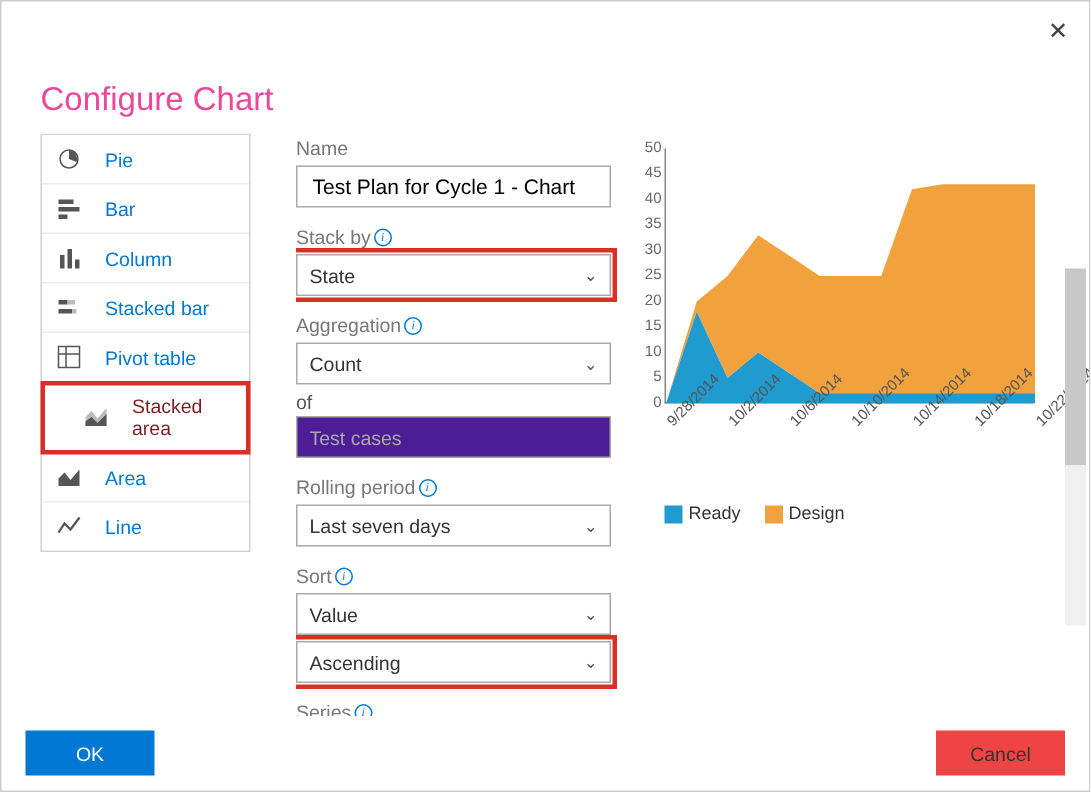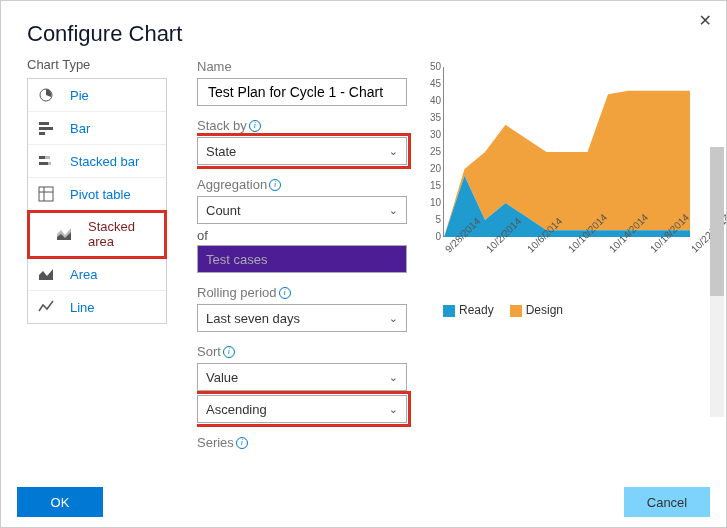--- a/index.html
+++ b/index.html
@@ -2,21 +2,21 @@
 <html><head>
 <meta charset="utf-8">
 <style>
   * { box-sizing: border-box; font-family: "Segoe UI", Arial, sans-serif; }
   html, body { margin: 0; padding: 0; }
   .dialog {
     width: 727px; height: 528px; border: 1px solid #ccc; background: #fff;
     position: relative; display: flex; flex-direction: column;
   }
   .close-x { position: absolute; top: 10px; right: 14px; font-size: 16px; color: #444; cursor: pointer; }
-  .title { font-size: 22px; font-weight: 300; color: #0f172a; padding: 20px 26px 10px 26px; }
+  .title { font-size: 22px; font-weight: 300; color: #ec4899; padding: 20px 26px 10px 26px; margin-top: 32px; }
   .body { flex: 1; display: flex; padding: 0 0 0 26px; overflow: hidden; }
   .left { width: 140px; flex-shrink: 0; }
   .left-label { font-size: 13px; color: #555; margin-bottom: 6px; }
   .type-list { border: 1px solid #d0d0d0; }
   .type-item {
     display: flex; align-items: center; gap: 16px; padding: 8px 10px;
     font-size: 13px; color: #0078d4; cursor: pointer; border-bottom: 1px solid #eee;
   }
   .type-item:last-child { border-bottom: none; }
   .type-item.selected { color: #7f1d1d; padding-left: 28px; }
@@ -47,49 +47,56 @@
   .plot { position: absolute; left: 22px; top: 0; width: 246px; height: 170px; border-left: 1px solid #888; border-bottom: 1px solid #888; }
   .x-labels { position: absolute; left: 22px; top: 172px; width: 246px; height: 50px; }
   .x-tick { position: absolute; transform: rotate(-45deg); transform-origin: top left; font-size: 10px; color: #555; white-space: nowrap; }
   .legend { position: absolute; left: 22px; top: 236px; display: flex; gap: 16px; font-size: 12px; color: #333; align-items: center; }
   .sw { width: 12px; height: 12px; display: inline-block; margin-right: 4px; vertical-align: middle; }
   .scroll-right { position: absolute; right: 2px; top: 90px; bottom: 60px; width: 14px; background: #f0f0f0; }
   .scroll-thumb { position: absolute; top: 0; width: 100%; height: 55%; background: #c8c8c8; }
   .footer { display: flex; justify-content: space-between; gap: 10px; padding: 10px 16px; }
   .btn { width: 86px; height: 30px; display: flex; align-items: center; justify-content: center; font-size: 13px; cursor: pointer; }
   .btn-primary { background: #0078d4; color: #fff; }
-  .btn-secondary { background: #7dd3fc; color: #333; }
+  .btn-secondary { background: #ef4444; color: #333; }
   .spacer { height: 10px; }
 </style>
 </head>
 <body>
 
 <div class="dialog">
   <div class="close-x">✕</div>
   <div class="title">Configure Chart</div>
 
   <div class="body">
 
     <div class="left">
-      <div class="left-label">Chart Type</div>
       <div class="type-list">
         <div class="type-item">
           <svg class="type-icon" viewBox="0 0 16 16">
               <circle cx="8" cy="8" r="6" fill="none" stroke="currentColor"></circle>
               <path d="M8 8 L8 2 A6 6 0 0 1 13 10 Z" fill="currentColor"></path>
             </svg>
           <span>Pie</span>
         </div>
         <div class="type-item">
           <svg class="type-icon" viewBox="0 0 16 16">
               <rect x="1" y="2" width="10" height="3" fill="currentColor"></rect>
               <rect x="1" y="7" width="14" height="3" fill="currentColor"></rect>
               <rect x="1" y="12" width="6" height="3" fill="currentColor"></rect>
             </svg>
           <span>Bar</span>
+        </div>
+        <div class="type-item">
+          <svg class="type-icon" viewBox="0 0 16 16">
+              <rect x="2" y="6" width="3" height="9" fill="currentColor"></rect>
+              <rect x="7" y="2" width="3" height="13" fill="currentColor"></rect>
+              <rect x="12" y="9" width="3" height="6" fill="currentColor"></rect>
+            </svg>
+          <span>Column</span>
         </div>
         <div class="type-item">
           <svg class="type-icon" viewBox="0 0 16 16">
               <rect x="1" y="3" width="6" height="3" fill="currentColor"></rect>
               <rect x="7" y="3" width="5" height="3" fill="#bbb"></rect>
               <rect x="1" y="9" width="9" height="3" fill="currentColor"></rect>
               <rect x="10" y="9" width="3" height="3" fill="#bbb"></rect>
             </svg>
           <span>Stacked bar</span>
         </div>

